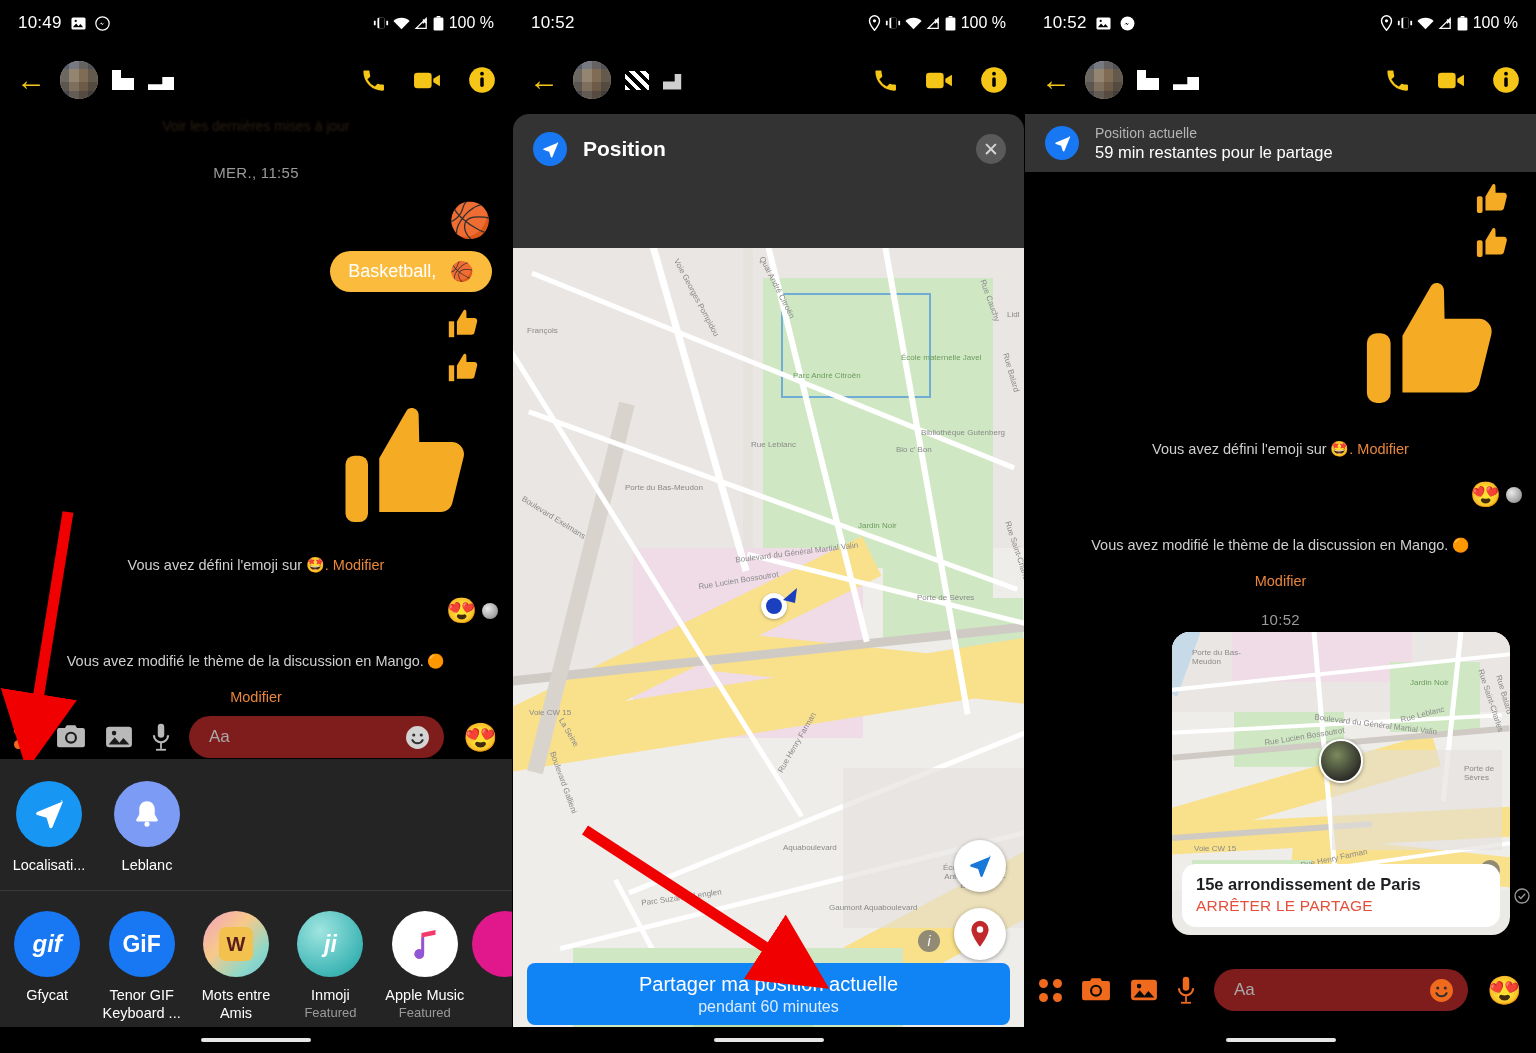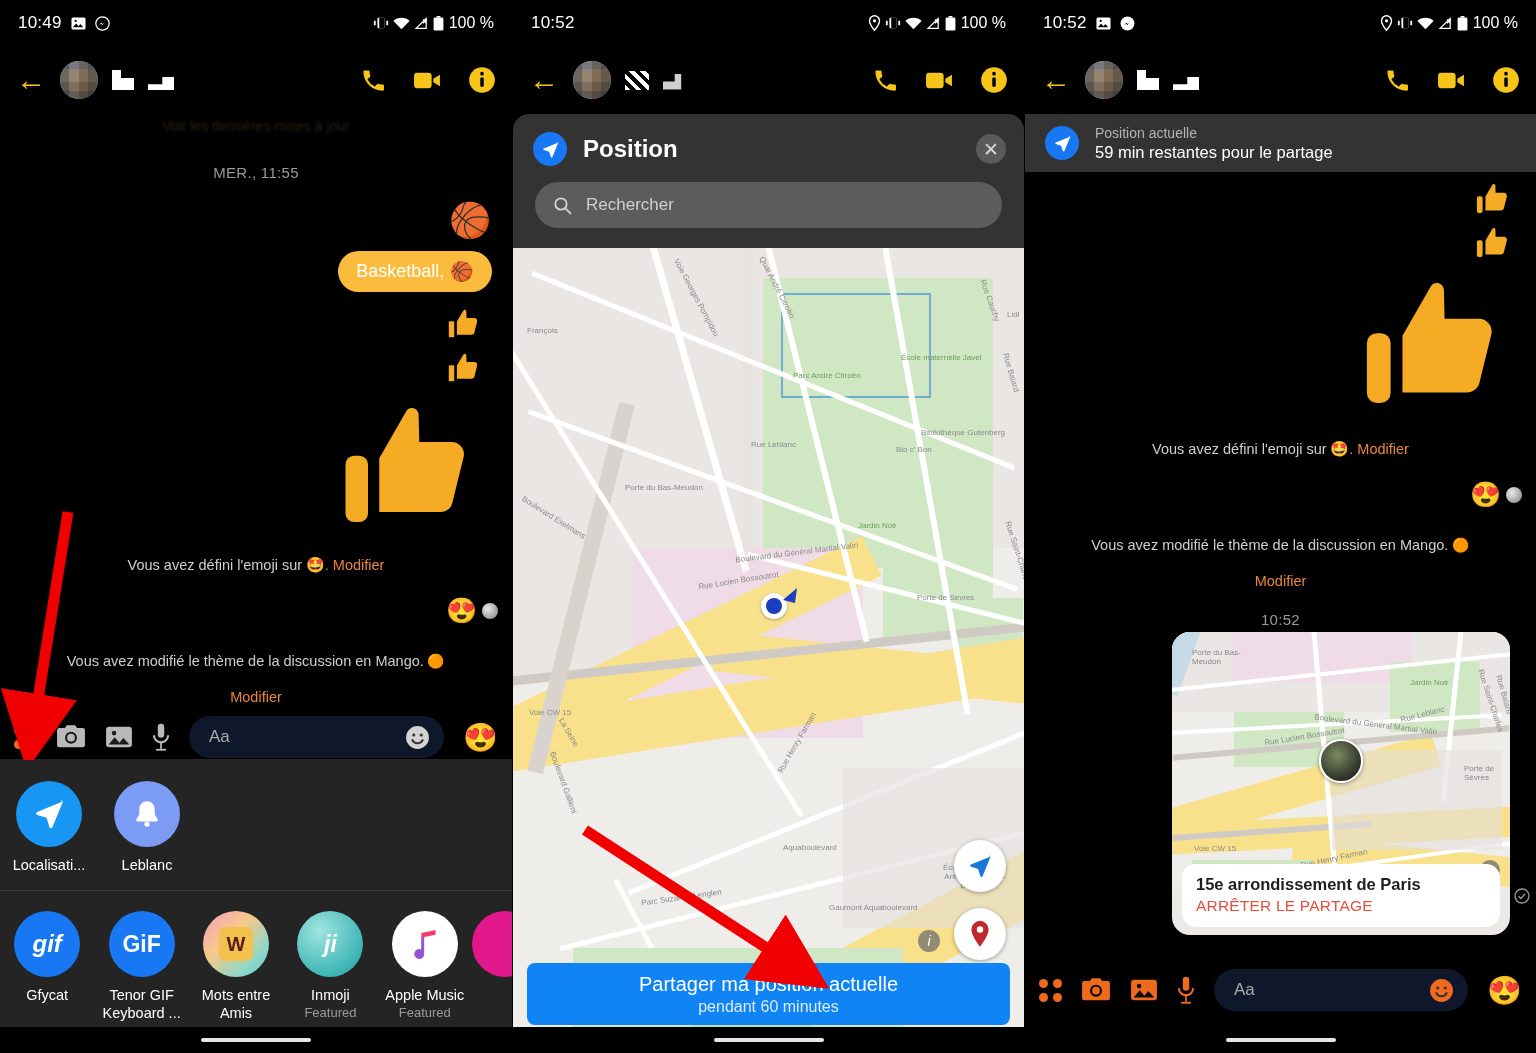--- a/index.html
+++ b/index.html
@@ -56,42 +56,42 @@
   .chat-body { position: absolute; left: 0; right: 0; top: 114px; bottom: 0; }
   .faded-top {
     text-align: center; color: #3a2a18; font-size: 14px; margin-top: 4px;
     filter: blur(1.1px); opacity: .75;
   }
   .daystamp { text-align: center; color: #9a9a9a; font-size: 15px; margin-top: 30px; letter-spacing: .3px; }
   .row-right { display: flex; justify-content: flex-end; padding-right: 20px; }
   .emoji { line-height: 1; }
   .bubble-mango {
     background: #FBBC3D; color: #fff; border-radius: 22px;
-    padding: 9px 18px; font-size: 18px; display: inline-flex; align-items: center; gap: 6px;
+    padding: 9px 18px; font-size: 18px; display: inline-flex; align-items: center; gap: 14px;
   }
   .thumb-small { color: #F5AB23; }
   .thumb-big { color: #F5AB23; }
   .sysline { text-align: center; color: #cfcfcf; font-size: 14.5px; }
   .sysline .lnk { color: #E8863B; }
   .modifier-line { text-align: center; color: #E8863B; font-size: 14.5px; margin-top: 20px; }
   .reaction-row { display: flex; justify-content: flex-end; align-items: center; gap: 4px; padding-right: 14px; }
   .mini-av {
     width: 16px; height: 16px; border-radius: 50%;
     background: radial-gradient(circle at 35% 35%, #e9e9e9, #9d9d9d 70%, #6f6f6f);
   }
 
   
   .composer {
     position: absolute; left: 0; right: 0; display: flex; align-items: center;
     gap: 19px; padding: 0 14px; height: 62px;
   }
   .grid-dots { display: grid; grid-template-columns: 9px 9px; grid-gap: 5px; }
   .grid-dots i { width: 9px; height: 9px; border-radius: 50%; background: #F06A1E; display: block; }
   .input-pill {
-    flex: 1; height: 42px; background: #0f172a; border-radius: 21px;
+    flex: 1; height: 42px; background: #7f1d1d; border-radius: 21px;
     display: flex; align-items: center; padding: 0 14px 0 20px; position: relative;
   }
   .input-pill .ph { color: #a9a9a9; font-size: 17px; }
   .pill-smiley { margin-left: auto; }
 
   
   .drawer { position: absolute; left: 0; right: 0; bottom: 0; background: #242424; }
   .drawer-top { display: flex; gap: 0; padding: 22px 0 16px 0; }
   .app-cell { width: 98px; text-align: center; }
   .app-ic {
@@ -111,21 +111,21 @@
 
   
   .loc-sheet {
     position: absolute; left: 0; right: 0; top: 114px; bottom: 0;
     background: #333333; border-top-left-radius: 16px; border-top-right-radius: 16px;
     overflow: hidden;
   }
   .loc-head { display: flex; align-items: center; gap: 16px; padding: 18px 18px 10px 20px; }
   .loc-badge { width: 34px; height: 34px; border-radius: 50%; background: #1877F2;
                display: flex; align-items: center; justify-content: center; }
-  .loc-title { color: #fff; font-size: 24px; font-weight: bold; }
+  .loc-title { color: #fff; font-size: 21px; font-weight: bold; }
   .loc-close { margin-left: auto; width: 30px; height: 30px; border-radius: 50%;
                background: #5a5a5a; display: flex; align-items: center; justify-content: center;
                color: #d6d6d6; font-size: 19px; }
   .loc-search {
     margin: 6px 22px 14px; height: 46px; background: #5c5c5c; border-radius: 23px;
     display: flex; align-items: center; gap: 14px; padding: 0 18px;
   }
   .loc-search .ph { color: #cfcfcf; font-size: 17px; }
   .map-wrap { position: absolute; left: 0; right: 0; top: 134px; bottom: 0; overflow: hidden; }
   .map-ctl {
@@ -517,29 +517,20 @@
     <div class="loc-sheet">
       <div class="loc-head">
         <span class="loc-badge">
           <svg width="19" height="19" viewBox="0 0 24 24" fill="#fff">
               <path d="M21.2 3.4L3.6 10.6c-1 .4-.9 1.8.1 2.1l6.6 2 2 6.6c.3 1 1.7 1.1 2.1.1l7.2-17.6c.3-.8-.5-1.6-1.4-1.4z"></path>
             </svg>
         </span>
         <span class="loc-title">Position</span>
         <span class="loc-close">✕</span>
       </div>
-      <div class="loc-search">
-        <span class="ic">
-          <svg width="19" height="19" viewBox="0 0 20 20">
-              <circle cx="8.4" cy="8.4" r="6" fill="none" stroke="#d4d4d4" stroke-width="1.9"></circle>
-              <line x1="12.8" y1="12.8" x2="18.4" y2="18.4" stroke="#d4d4d4" stroke-width="1.9" stroke-linecap="round"></line>
-            </svg>
-        </span>
-        <span class="ph">Rechercher</span>
-      </div>
 
       <div class="map-wrap">
         <div class="mapcanvas">
 
           <div class="blok" style="left:0;top:0;width:240px;height:430px;opacity:.55;"></div>
           <div class="blok" style="left:230px;top:0;width:290px;height:300px;opacity:.5;"></div>
 
           <div class="green" style="left:250px;top:30px;width:230px;height:290px;"></div>
           <div class="green" style="left:268px;top:45px;width:150px;height:105px;border:2px solid #5fa3d8;opacity:.85;"></div>
           <div class="green" style="left:370px;top:270px;width:110px;height:120px;"></div>

